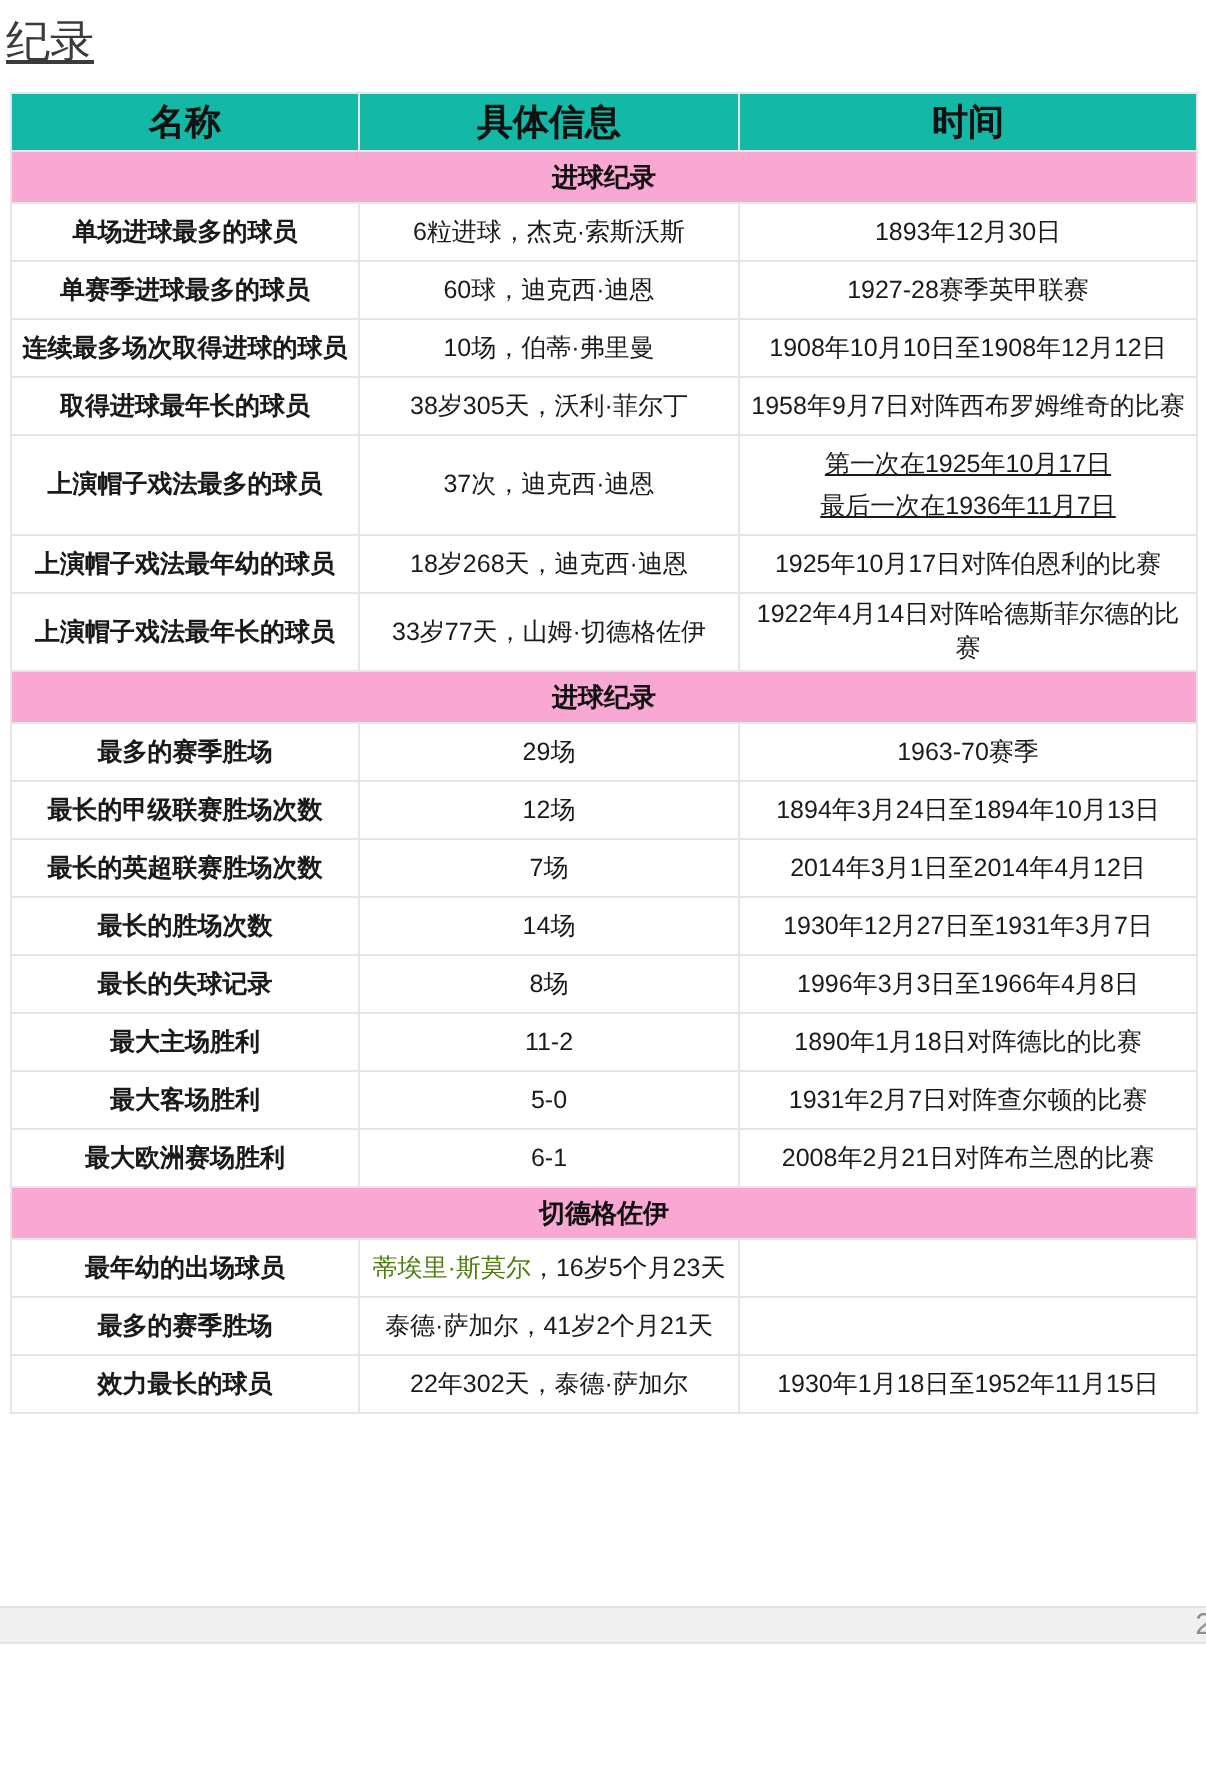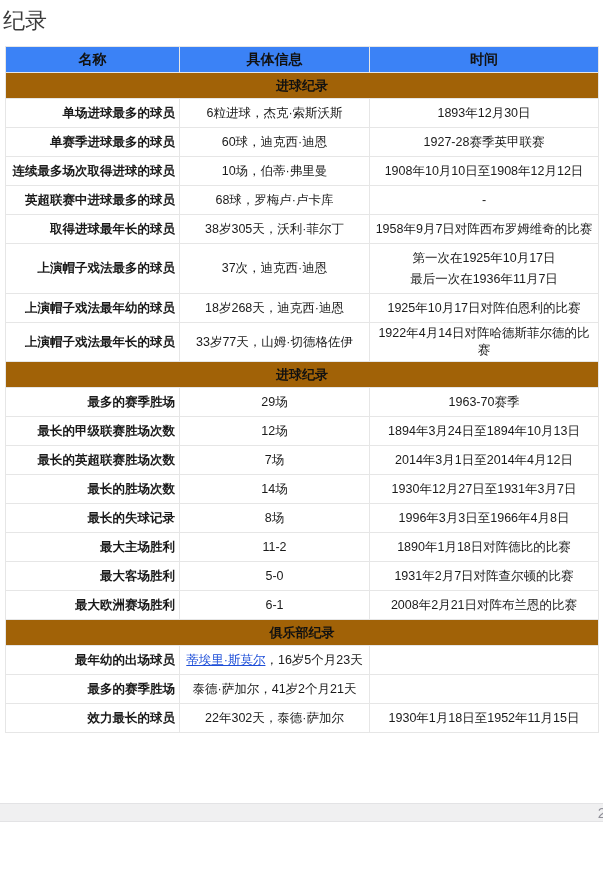--- a/index.html
+++ b/index.html
@@ -4,42 +4,42 @@
 <style>
   * { margin:0; padding:0; box-sizing:border-box; }
   html,body { background:#fff; }
   body {
     width:603px; height:888px; overflow:hidden; position:relative;
     font-family:"Liberation Sans","DejaVu Sans",sans-serif;
     color:#1a1a1a;
   }
   .page-title {
     margin:7px 0 0 3px;
-    font-size:22px; line-height:27px; font-weight:400; color:#3b3b3b;
+    font-size:22px; line-height:27px; font-weight:400; color:#3b3b3b;text-decoration:underline;
   }
   table.records {
     border-collapse:collapse; table-layout:fixed;
     margin:12px 0 0 5px; width:593px;
   }
   .records th, .records td {
     border:1px solid #e6e6e6; text-align:center; vertical-align:middle;
     padding:2px 4px; overflow:hidden;
   }
   .records th {
-    background:#3b82f6; height:26px; font-size:14px; font-weight:700; color:#111;
+    background:#14b8a6; height:26px; font-size:18px; font-weight:700; color:#111;
   }
   .records td.sec {
-    height:26px; font-size:13px; font-weight:700; background:#a16207; color:#111;
+    height:26px; font-size:13px; font-weight:700; background:#f9a8d4; color:#111;
   }
   .records td { height:29px; font-size:12.5px; }
-  .records td.n { font-weight:700;text-align:right; }
+  .records td.n { font-weight:700; }
   .records tr.dbl td { height:50px; }
-  .records td .tl { line-height:21px; }
+  .records td .tl { line-height:21px;text-decoration:underline; }
   .records a.plink {
-    color:#1d4ed8; text-decoration:underline; cursor:pointer;
+    color:#4d7c0f; cursor:pointer;
   }
   .footer-bar {
     position:absolute; left:0; top:803px; width:603px; height:19px;
     background:#f0f0f1; border-top:1px solid #e3e3e5; border-bottom:1px solid #e3e3e5;
   }
   .footer-bar .pg {
     position:absolute; right:-3px; top:0; font-size:15px; line-height:17px; color:#8f8f98;
   }
 </style>
 </head>
@@ -72,25 +72,20 @@
     </tr>
     <tr>
       <td class="n">单赛季进球最多的球员</td>
       <td>60球，迪克西·迪恩</td>
       <td>1927-28赛季英甲联赛</td>
     </tr>
     <tr>
       <td class="n">连续最多场次取得进球的球员</td>
       <td>10场，伯蒂·弗里曼</td>
       <td>1908年10月10日至1908年12月12日</td>
-    </tr>
-    <tr>
-      <td class="n">英超联赛中进球最多的球员</td>
-      <td>68球，罗梅卢·卢卡库</td>
-      <td>-</td>
     </tr>
     <tr>
       <td class="n">取得进球最年长的球员</td>
       <td>38岁305天，沃利·菲尔丁</td>
       <td>1958年9月7日对阵西布罗姆维奇的比赛</td>
     </tr>
     <tr class="dbl">
       <td class="n">上演帽子戏法最多的球员</td>
       <td>37次，迪克西·迪恩</td>
       <td>
@@ -147,21 +142,21 @@
       <td>5-0</td>
       <td>1931年2月7日对阵查尔顿的比赛</td>
     </tr>
     <tr>
       <td class="n">最大欧洲赛场胜利</td>
       <td>6-1</td>
       <td>2008年2月21日对阵布兰恩的比赛</td>
     </tr>
 
     <tr>
-      <td class="sec" colspan="3">俱乐部纪录</td>
+      <td class="sec" colspan="3">切德格佐伊</td>
     </tr>
     <tr>
       <td class="n">最年幼的出场球员</td>
       <td><a class="plink">蒂埃里·斯莫尔</a><span>，16岁5个月23天</span></td>
       <td></td>
     </tr>
     <tr>
       <td class="n">最多的赛季胜场</td>
       <td>泰德·萨加尔，41岁2个月21天</td>
       <td></td>

